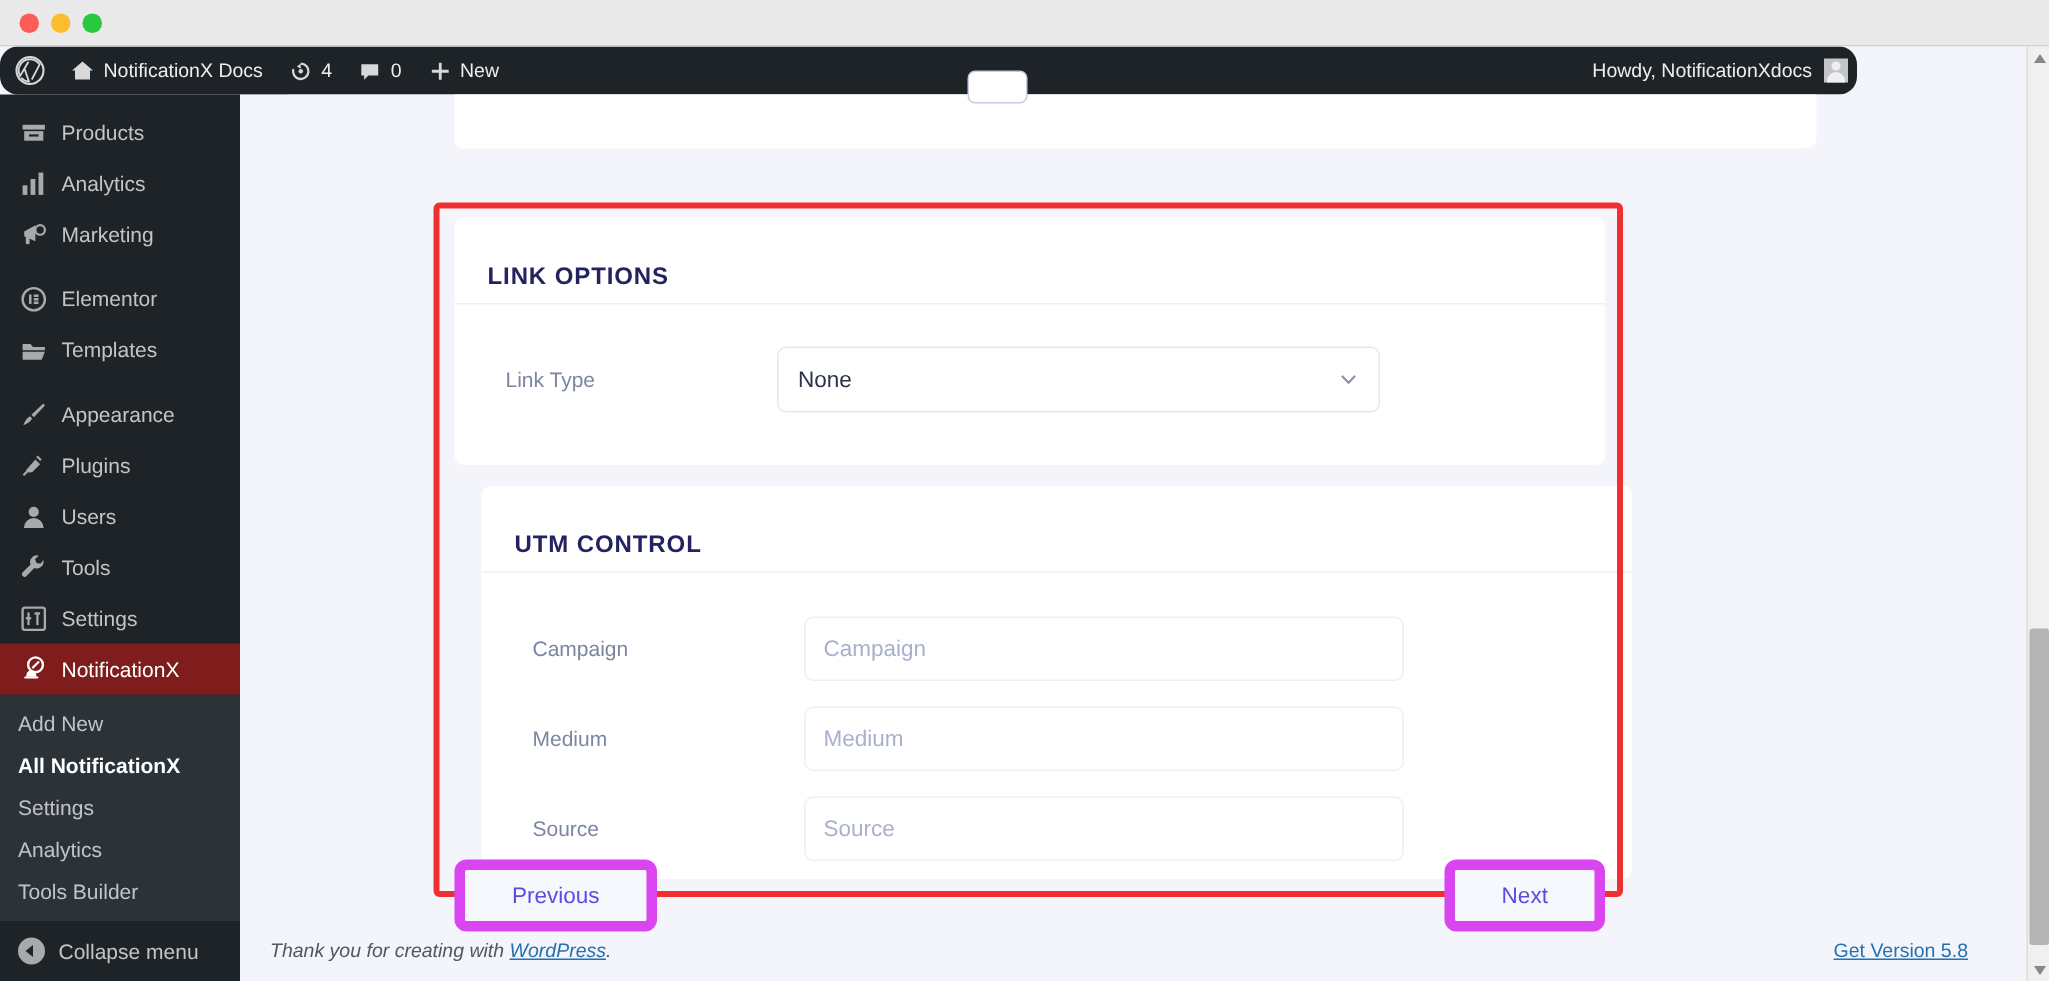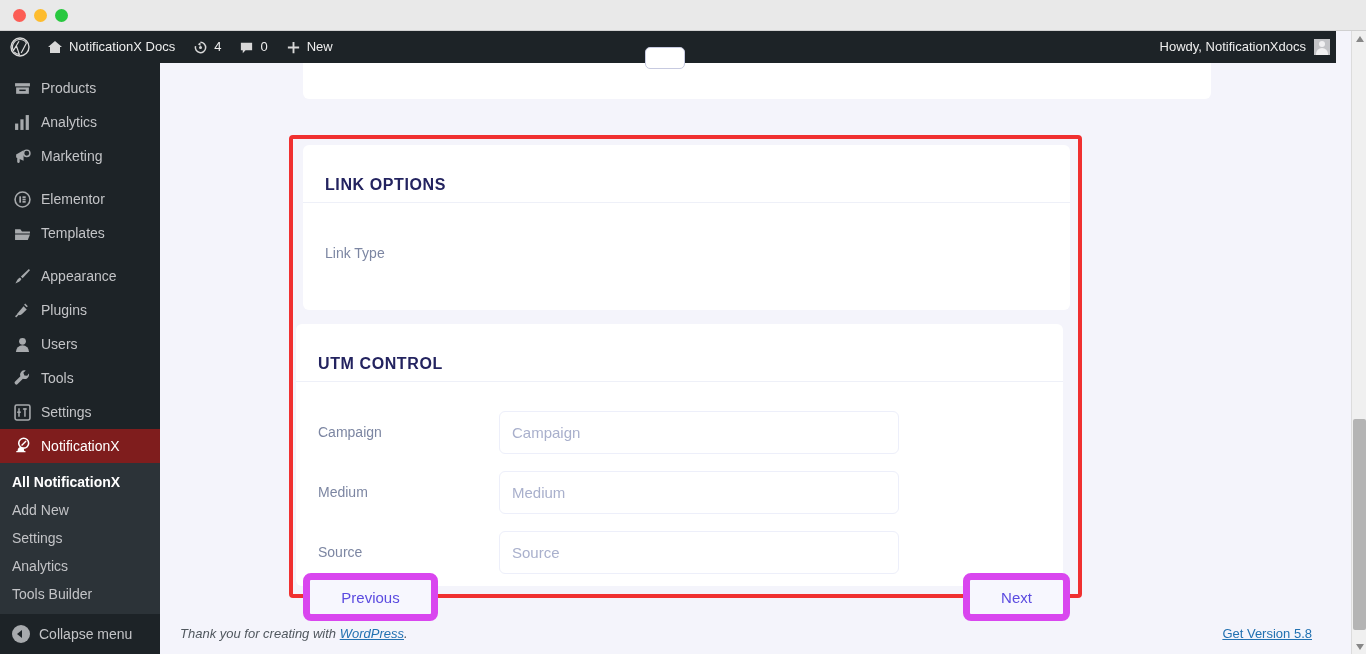--- a/index.html
+++ b/index.html
@@ -28,24 +28,24 @@
   
   #viewport {
     position: absolute; left: 0; top: 31px;
     width: 1366px; height: 623px;
     background: #f4f4fb;
     overflow: hidden;
   }
 
   
   #adminbar {
-    position: absolute; left: 0; top: 0; width: 1336px; height: 32px;
+    position: absolute; left: 0; top: 0; width: 1238px; height: 32px;
     background: #1d2327; color: #eeeeee;
     font-size: 13px; line-height: 32px;
-    display: flex; align-items: center;
+    display: flex; align-items: center; border-radius: 12px;
   }
   .ab-item {
     display: flex; align-items: center; gap: 6px;
     padding: 0 9px; height: 32px; color: #eee; white-space: nowrap;
   }
   .ab-logo { padding-left: 10px; padding-right: 8px; }
   .ab-spacer { flex: 1; }
   .ab-right { padding-right: 6px; gap: 8px; }
   .ab-avatar {
     width: 16px; height: 16px; background: #c3c4c7;
@@ -138,21 +138,21 @@
     border: 4px solid #f03030;
     border-radius: 4px;
   }
 
   .card {
     position: absolute;
     background: #ffffff;
     border-radius: 6px;
   }
   #card-link-options { left: 143px; top: 82px; width: 767px; height: 165px; }
-  #card-utm         { left: 136px; top: 261px; width: 767px; height: 262px; }
+  #card-utm         { left: 161px; top: 261px; width: 767px; height: 262px; }
 
   .card-header {
     height: 58px;
     display: flex; align-items: center;
     padding-left: 22px;
     border-bottom: 1px solid #eef0f8;
   }
   .card-title {
     font-size: 16px; font-weight: bold;
     letter-spacing: 0.6px;
@@ -161,21 +161,21 @@
   }
   .card-body { padding: 20px 0 0 0; }
 
   .field-row {
     display: flex; align-items: center;
     height: 60px;
     padding-left: 22px;
   }
   .field-label {
     width: 181px; flex: none;
-    font-size: 14px; color: #7c86a2;
+    font-size: 14px; color: #7c86a2; margin-left: 12px;
   }
   .field-control { flex: 1; padding-right: 24px; }
 
   .select-box {
     position: relative;
     width: 402px; height: 44px;
     border: 1px solid #e4e7f5;
     border-radius: 6px;
     background: #fff;
     display: flex; align-items: center;
@@ -435,22 +435,22 @@
             <circle cx="9.5" cy="5.5" r="4.4" fill="none" stroke="#fff" stroke-width="1.4"></circle>
             <path d="M11.6 3.6 L7.6 7.5" stroke="#fff" stroke-width="1.3" fill="none"></path>
             <path d="M4 12.6 c0-2.4 1.2-3.8 3-3.8 s3 1.4 3 3.8 Z" fill="#fff"></path>
             <rect x="2.8" y="12.4" width="8.4" height="1.2" rx="0.6" fill="#fff"></rect>
           </svg>
       </span>
       <span>NotificationX</span>
     </div>
 
     <div class="submenu">
+      <a class="submenu-item">Add New</a>
       <a class="submenu-item current">All NotificationX</a>
-      <a class="submenu-item">Add New</a>
       <a class="submenu-item">Settings</a>
       <a class="submenu-item">Analytics</a>
       <a class="submenu-item">Tools Builder</a>
     </div>
 
     <div id="collapse-menu">
       <span class="collapse-arrow"></span>
       <span>Collapse menu</span>
     </div>
   </div>
@@ -461,20 +461,30 @@
       <div id="top-card-input-partial"></div>
     </div>
 
     <div class="card" id="card-link-options">
       <div class="card-header">
         <span class="card-title">LINK OPTIONS</span>
       </div>
       <div class="card-body">
         <div class="field-row">
           <span class="field-label">Link Type</span>
+          <span class="field-control">
+            <span class="select-box">
+              <span>None</span>
+              <span class="select-chevron">
+                <svg width="12" height="12" viewBox="0 0 12 12">
+                    <path d="M2 4 L6 8.2 L10 4" fill="none" stroke="#8d93ab" stroke-width="1.5" stroke-linecap="round" stroke-linejoin="round"></path>
+                  </svg>
+              </span>
+            </span>
+          </span>
         </div>
       </div>
     </div>
 
     <div class="card" id="card-utm">
       <div class="card-header">
         <span class="card-title">UTM CONTROL</span>
       </div>
       <div class="card-body">
         <div class="field-row">

